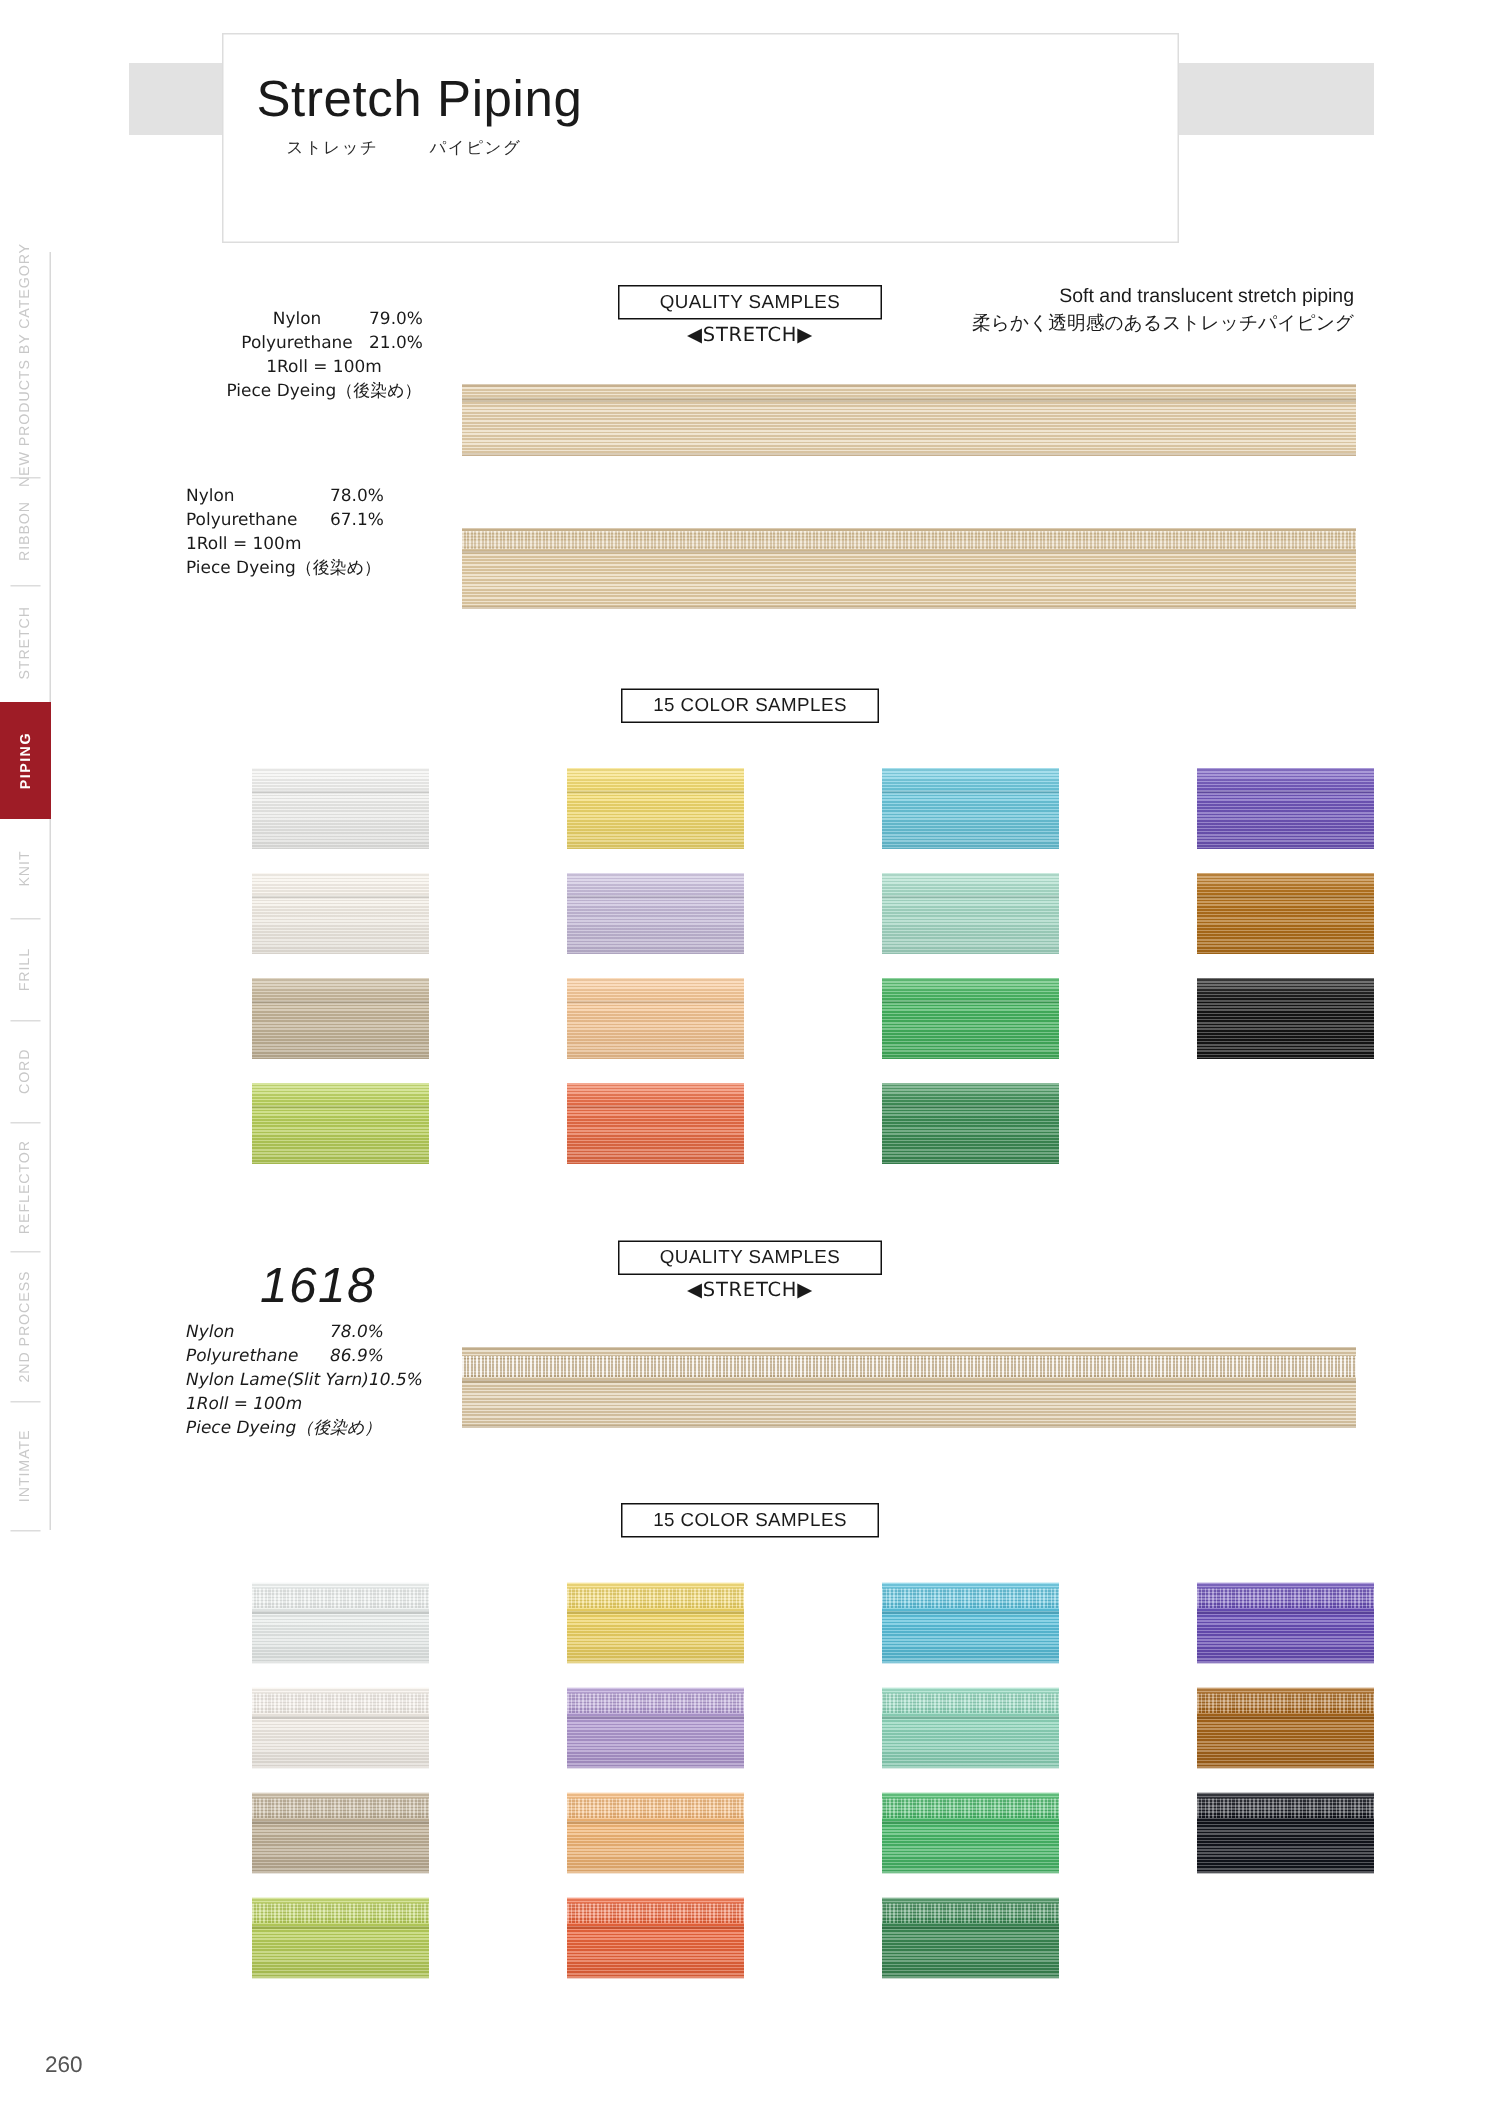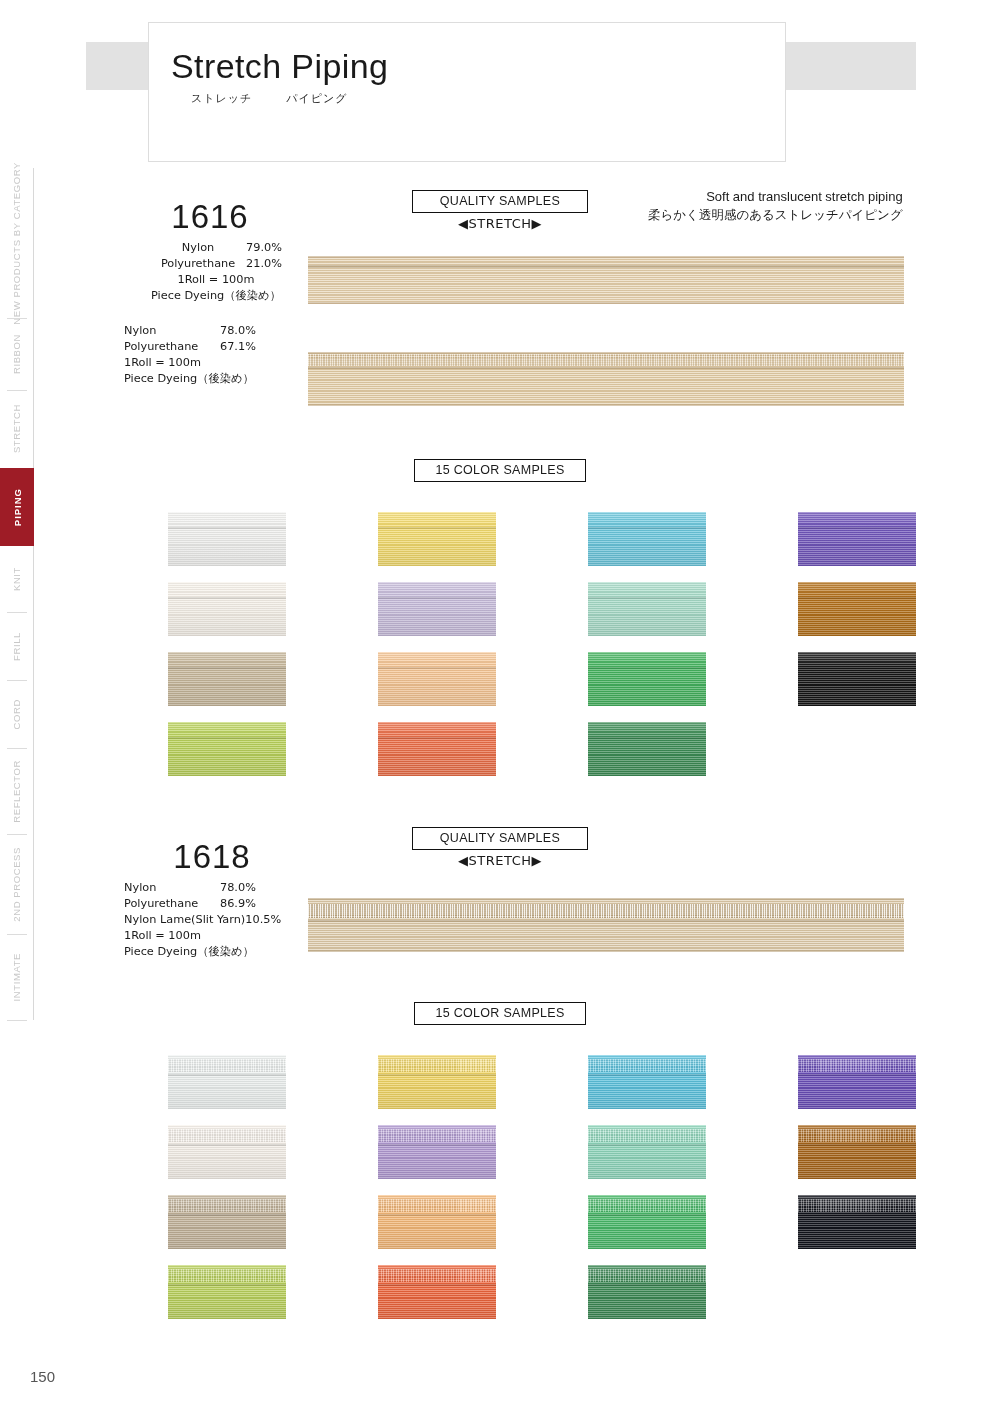--- a/index.html
+++ b/index.html
@@ -249,21 +249,20 @@
 
 <div class="boxed-label" style="left:412px; top:190px; width:176px;">QUALITY SAMPLES</div>
 <div class="stretch-arrows" style="left:412px; top:216px; width:176px;">◀STRETCH▶</div>
 
 <div class="tagline" style="left:648px; top:189px;">
   <div class="en">Soft and translucent stretch piping</div>
   <div class="jp">柔らかく透明感のあるストレッチパイピング</div>
 </div>
 
 <div class="prod" style="left:112px; top:200px; width:196px;">
-  <div class="prod-code">1616</div>
   <div class="spec" style="padding-left:12px;text-align:center;">
     <span class="row"><span class="nm" style="width:96px;">Nylon</span><span class="vl">79.0%</span></span>
     <span class="row"><span class="nm" style="width:96px;">Polyurethane</span><span class="vl">21.0%</span></span>
     <span class="row"><span>1Roll = 100m</span></span>
     <span class="row"><span>Piece Dyeing（後染め）</span></span>
   </div>
 </div>
 
 <div class="qstrip" style="left:308px; top:256px; width:596px; height:48px;">
   <div class="body" style="background:#e6d2b0;"></div>
@@ -426,21 +425,21 @@
         <div class="tex"></div>
         <div class="seam" style="top: 15px; height: 1.6px;"></div>
         <div class="hi"></div>
       </div>
     </div>
   </div>
 
 <div class="boxed-label" style="left:412px; top:827px; width:176px;">QUALITY SAMPLES</div>
 <div class="stretch-arrows" style="left:412px; top:853px; width:176px;">◀STRETCH▶</div>
 
-<div class="prod" style="left:112px; top:840px; width:200px;">
+<div class="prod" style="left:112px; top:840px; width:200px;font-style:italic;">
   <div class="prod-code">1618</div>
   <div class="spec" style="padding-left:12px;">
     <span class="row"><span class="nm" style="width:96px;">Nylon</span><span class="vl">78.0%</span></span>
     <span class="row"><span class="nm" style="width:96px;">Polyurethane</span><span class="vl">86.9%</span></span>
     <span class="row"><span>Nylon Lame(Slit Yarn)10.5%</span></span>
     <span class="row"><span>1Roll = 100m</span></span>
     <span class="row"><span>Piece Dyeing（後染め）</span></span>
   </div>
 </div>
 
@@ -600,13 +599,13 @@
       <div class="sw lame">
         <div class="base" style="background: rgb(18, 20, 28);"></div>
         <div class="tex"></div>
         <div class="shine" style="top: 4px; height: 13px; opacity: 0.55;"></div>
         <div class="seam" style="top: 19px; height: 1.6px;"></div>
         <div class="hi"></div>
       </div>
     </div>
   </div>
 
-<div class="page-num">150</div>
+<div class="page-num">260</div>
 
 </body></html>

